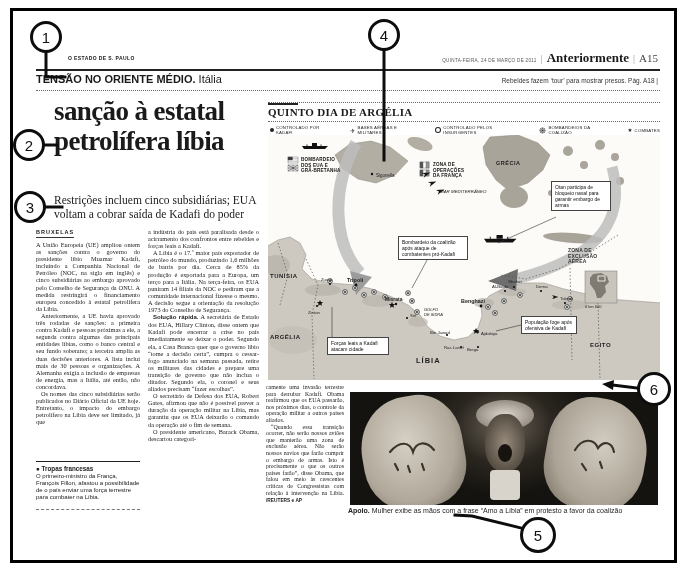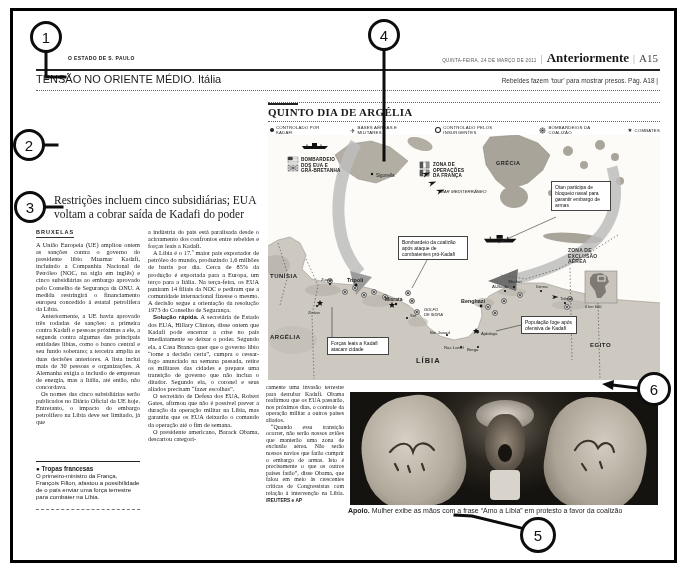--- a/index.html
+++ b/index.html
@@ -40,29 +40,31 @@
   <span style="font:4.6px 'Liberation Sans',sans-serif;color:#555;letter-spacing:.3px;">QUINTA-FEIRA, 24 DE MARÇO DE 2011</span>
   <span style="font:10px 'Liberation Serif',serif;color:#999;">|</span>
   <span style="font:bold 13px 'Liberation Serif',serif;">Anteriormente</span>
   <span style="font:10px 'Liberation Serif',serif;color:#999;">|</span>
   <span style="font:11px 'Liberation Serif',serif;color:#444;">A15</span>
 </div>
 
 <div class="abs rule" style="left:36px;top:69px;width:624px;height:2px;"></div>
 
 <div class="abs" style="left:36px;top:73px;font:11px 'Liberation Sans',sans-serif;">
-  <span style="font-weight:normal;">TENSÃO NO ORIENTE MÉDIO.</span><span> Itália</span>
+  <span style="font-weight:bold;">TENSÃO NO ORIENTE MÉDIO.</span><span> Itália</span>
 </div>
 <div class="abs" style="right:27px;top:77px;font:6.5px 'Liberation Sans',sans-serif;color:#333;">Rebeldes fazem ‘tour’ para mostrar presos. Pág. A18 |</div>
 
 <div class="abs dotted" style="left:36px;top:90px;width:624px;"></div>
 <div class="abs dotted" style="left:268px;top:102px;width:392px;"></div>
 
 <div class="abs serif" style="left:54px;top:96px;width:216px;font-weight:bold;font-size:27px;
      line-height:30px;letter-spacing:-0.6px;">
+  <div>sanção à estatal</div>
+  <div>petrolífera líbia</div>
 </div>
 
 <div class="abs serif" style="left:54px;top:193px;width:214px;font-size:11.5px;line-height:14px;font-family:Liberation Serif, serif;">Restrições incluem cinco subsidiárias; EUA voltam a cobrar saída de Kadafi do poder</div>
 
 <div class="abs" style="left:36px;top:229px;font:bold 5.5px 'Liberation Sans',sans-serif;
      letter-spacing:1px;border-bottom:1px solid #333;padding-bottom:2px;">BRUXELAS</div>
 
 <div class="abs colbody" style="left:36px;top:241px;width:104px;height:216px;">
   <p class="ni">A União Europeia (UE) ampliou ontem as sanções contra o governo do presidente líbio Muamar Kadafi, incluindo a Companhia Nacional de Petróleo (NOC, na sigla em inglês) e cinco subsidiárias ao embargo aprovado pelo Conselho de Segurança da ONU. A medida restringirá o financiamento europeu concedido à estatal petrolífera da Líbia.</p>
   <p>Anteriormente, a UE havia aprovado três rodadas de sanções: a primeira contra Kadafi e pessoas próximas a ele, a segunda contra algumas das principais entidades líbias, como o banco central e seu fundo soberano; a terceira amplia as duas decisões anteriores. A lista inclui mais de 30 pessoas e organizações. A Alemanha exigia a inclusão de empresas de energia, mas a Itália, até então, não concordava.</p>

